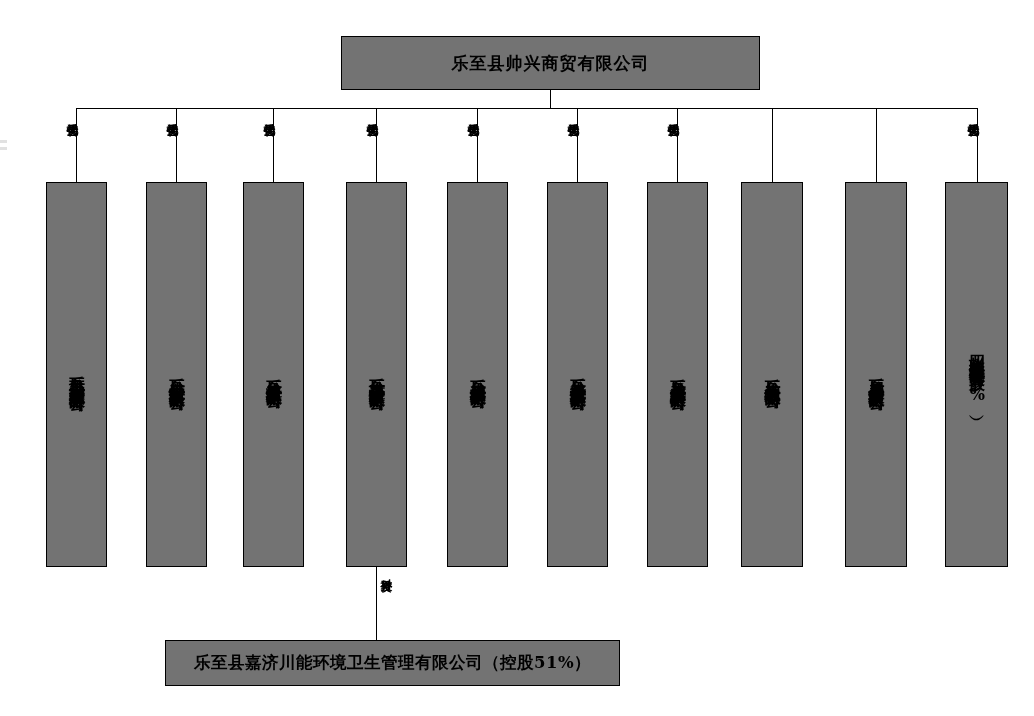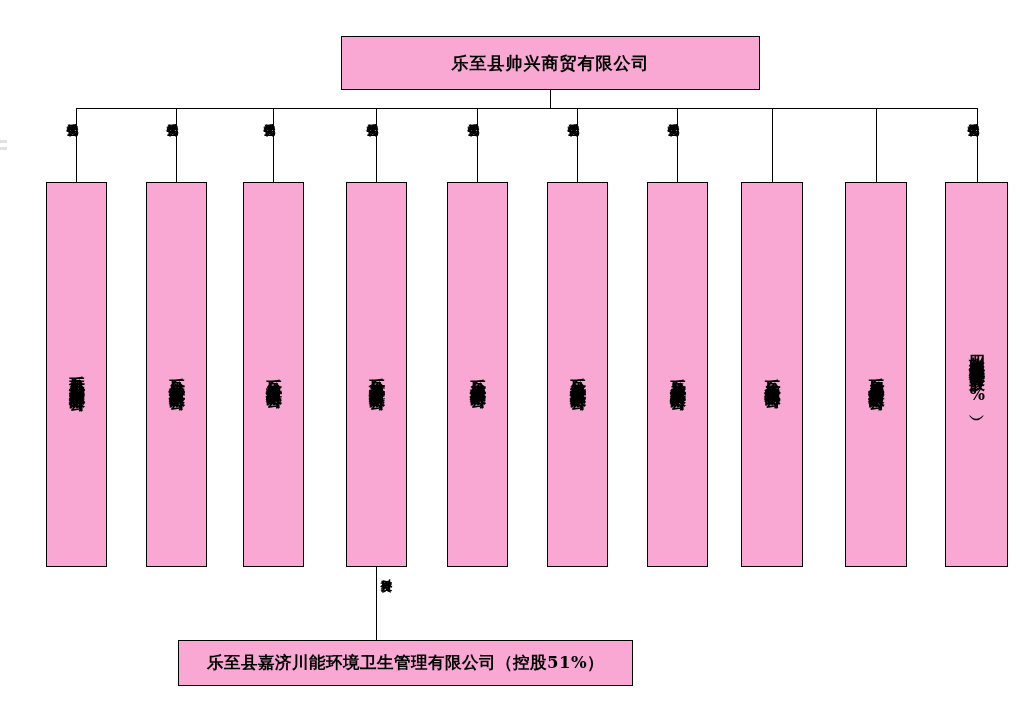--- a/index.html
+++ b/index.html
@@ -18,21 +18,21 @@
     height: 716px;
     background: #ffffff;
     overflow: hidden;
   }
 
   
   .node {
     position: absolute;
     box-sizing: border-box;
     border: 1.6px solid #000000;
-    background: #f9a8d4;
+    background: #737373;
     display: flex;
     align-items: center;
     justify-content: center;
   }
 
   
   .node-root {
     font-size: 17px;
     font-weight: bold;
     letter-spacing: 1px;
@@ -167,17 +167,17 @@
   </div>
 
   <div class="node node-sub" style="left:945px; top:182px; width:63px; height:385px;">
     <span>四川联港保税服务有限公司（参股5%）</span>
   </div>
 
   <div class="vline" style="left:376px; top:567px; height:73px;"></div>
 
   <div class="edge-label" style="left:380px; top:570px;">对外投资</div>
 
-  <div class="node node-bottom" style="left:178px; top:640px; width:455px; height:46px;">
+  <div class="node node-bottom" style="left:165px; top:640px; width:455px; height:46px;">
     <span>乐至县嘉济川能环境卫生管理有限公司（控股51%）</span>
   </div>
 
 </div>
 
 </body></html>

